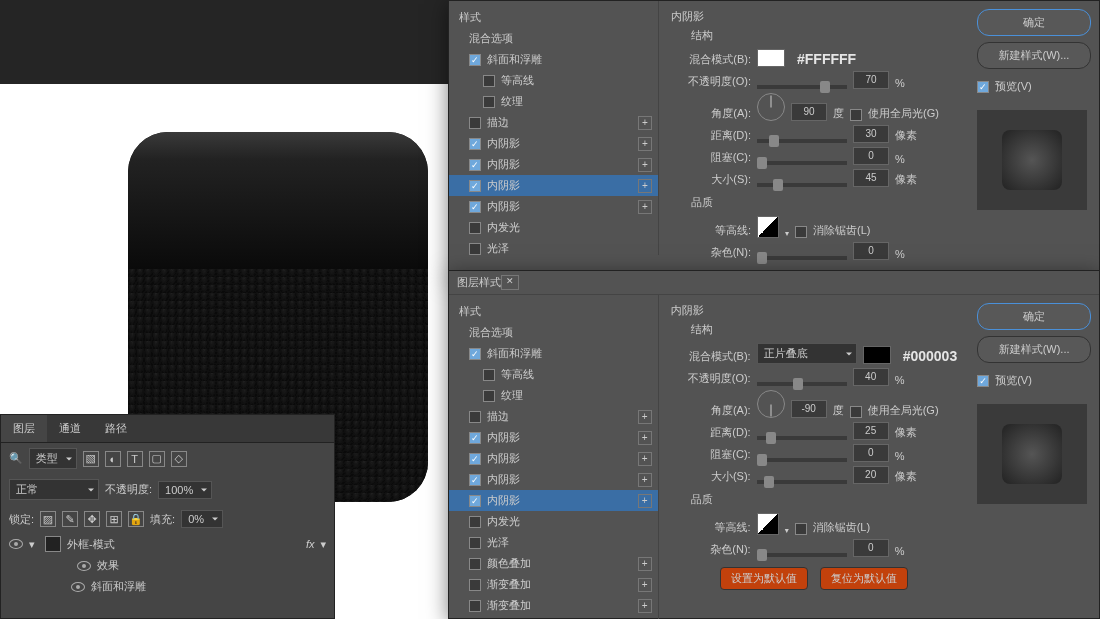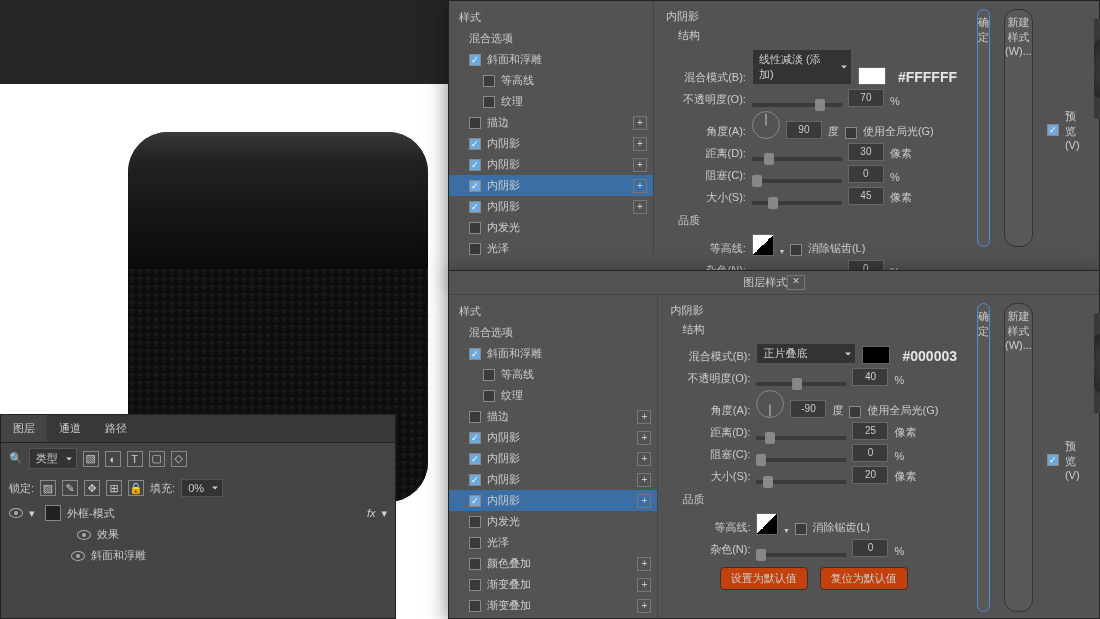--- a/index.html
+++ b/index.html
@@ -4,59 +4,59 @@
 <style>
 *{margin:0;padding:0;box-sizing:border-box;font-family:"Microsoft YaHei",sans-serif;font-size:11px;color:#ccc}
 body{background:#1a1a1a;width:1100px;height:619px;position:relative;overflow:hidden}
 .canvas-area{position:absolute;left:0;top:0;width:450px;height:619px;background:#252525}
 .white-bg{position:absolute;left:0;top:84px;width:450px;height:535px;background:#fff}
 .product{position:absolute;left:128px;top:132px;width:300px;height:370px;border-radius:40px;background:#0a0a0a}
 .product-top{position:absolute;left:0;top:0;width:100%;height:37%;border-radius:40px 40px 0 0;background:linear-gradient(180deg,#3a3a3a 0%,#222 20%,#0a0a0a 100%)}
 .product-bottom{position:absolute;left:0;top:37%;width:100%;height:63%;border-radius:0 0 40px 40px;background:radial-gradient(ellipse at 50% 0%,#222,#0a0a0a 70%);background-size:8px 8px,cover}
 .product-bottom::after{content:"";position:absolute;inset:0;background:repeating-radial-gradient(circle at 30% 30%,#151515 0 1px,transparent 1px 3px),repeating-radial-gradient(circle at 70% 60%,#151515 0 1px,transparent 1px 3px);border-radius:0 0 40px 40px;opacity:.5}
 
-.layers-panel{position:absolute;left:0;top:414px;width:396px;height:205px;background:#454545;border:1px solid #222}
+.layers-panel{position:absolute;left:0;top:414px;width:335px;height:205px;background:#454545;border:1px solid #222}
 .panel-tabs{display:flex;background:#383838;border-bottom:1px solid #222}
 .panel-tab{padding:6px 12px;cursor:pointer}
 .panel-tab.active{background:#454545}
 .panel-row{display:flex;align-items:center;padding:5px 8px;gap:6px}
 .dropdown{background:#333;border:1px solid #555;padding:2px 18px 2px 6px;position:relative}
 .dropdown::after{content:"";position:absolute;right:4px;top:50%;border:3px solid transparent;border-top-color:#ccc;transform:translateY(-25%)}
 .icon-sq{width:16px;height:16px;border:1px solid #888;display:inline-flex;align-items:center;justify-content:center}
 .layer-item{display:flex;align-items:center;padding:3px 8px;gap:6px}
 .eye{width:14px;height:10px;border:1px solid #aaa;border-radius:50%;position:relative}
 .eye::after{content:"";position:absolute;left:4px;top:2px;width:4px;height:4px;background:#aaa;border-radius:50%}
 
 .dialog{position:absolute;background:#535353;border:1px solid #222;box-shadow:0 4px 20px rgba(0,0,0,.5)}
 .dialog1{left:448px;top:0;width:652px;height:278px}
 .dialog2{left:448px;top:270px;width:652px;height:349px}
-.dialog-title{background:#535353;padding:4px 8px;border-bottom:1px solid #444;display:flex;justify-content:center}
+.dialog-title{background:#535353;padding:4px 8px;border-bottom:1px solid #444;display:flex;justify-content:flex-start}
 .closebtn{border:1px solid #777;padding:0 4px;font-size:9px}
 .dialog-body{display:flex;height:calc(100% - 22px)}
 .style-list{width:210px;border-right:1px solid #444;padding:6px 0}
 .style-header{padding:3px 10px;font-weight:normal}
 .style-item{display:flex;align-items:center;padding:3px 6px 3px 20px;gap:6px;position:relative}
 .style-item.l2{padding-left:34px}
 .style-item.sel{background:#3a6ea5}
 .chk{width:12px;height:12px;border:1px solid #888;background:#3a3a3a;display:inline-block;flex-shrink:0}
 .chk.on{background:#6fa8dc}
 .chk.on::after{content:"✓";color:#fff;font-size:9px;position:relative;top:-2px;left:1px}
 .plus-btn{position:absolute;right:6px;width:14px;height:14px;border:1px solid #777;display:flex;align-items:center;justify-content:center;font-size:10px}
 .settings{flex:1;padding:8px 12px}
 .sec-title{margin-bottom:4px}
-.sub-title{margin-left:12px;margin-bottom:6px}
+.sub-title{margin-left:20px;margin-bottom:6px}
 .setting-row{display:flex;align-items:flex-end;margin:4px 0;gap:6px}
 .setting-label{width:80px;text-align:right}
 .slider{width:90px;height:4px;background:#3a3a3a;position:relative}
 .slider-thumb{position:absolute;top:-4px;width:10px;height:12px;background:#888;border-radius:2px}
 .numbox{width:36px;height:18px;background:#3a3a3a;border:1px solid #666;text-align:center;line-height:16px;font-size:10px}
 .swatch{width:28px;height:18px;border:1px solid #666}
 .angle-ctrl{width:28px;height:28px;border:1px solid #888;border-radius:50%;position:relative}
 .angle-line{position:absolute;left:50%;top:50%;width:12px;height:1px;background:#ccc;transform-origin:left center}
-.buttons{width:130px;padding:8px;display:flex;flex-direction:row;gap:14px}
+.buttons{width:130px;padding:8px;display:flex;flex-direction:column;gap:6px}
 .btn{background:#585858;border:1px solid #333;padding:5px 0;text-align:center;border-radius:12px;cursor:pointer}
 .btn.primary{border:1px solid #4a90d9}
 .preview-box{width:110px;height:100px;background:#3a3a3a;margin-top:10px;display:flex;align-items:center;justify-content:center}
 .preview-sq{width:60px;height:60px;background:radial-gradient(circle at 50% 50%,#555,#222);border-radius:8px}
 .hex-label{color:#e5e5e5;font-weight:bold;font-size:14px;margin-left:6px}
 .contour-sw{width:22px;height:22px;background:linear-gradient(135deg,#fff 50%,#000 50%);border:1px solid #666}
 .btn-small{background:#c2410c;border:1px solid #333;padding:3px 10px;border-radius:4px;cursor:pointer}
 </style>
 </head>
 <body>
@@ -78,20 +78,25 @@
   <div class="panel-row">
     <span>🔍</span>
     <div class="dropdown">类型</div>
     <span class="icon-sq">▧</span>
     <span class="icon-sq">◐</span>
     <span class="icon-sq">T</span>
     <span class="icon-sq">▢</span>
     <span class="icon-sq">◇</span>
   </div>
   <div class="panel-row">
+    <div class="dropdown" style="width:90px">正常</div>
+    <span>不透明度:</span>
+    <div class="dropdown">100%</div>
+  </div>
+  <div class="panel-row">
     <span>锁定:</span>
     <span class="icon-sq">▨</span>
     <span class="icon-sq">✎</span>
     <span class="icon-sq">✥</span>
     <span class="icon-sq">⊞</span>
     <span class="icon-sq">🔒</span>
     <span>填充:</span>
     <div class="dropdown">0%</div>
   </div>
   <div class="layer-item">
@@ -163,21 +168,20 @@
             <span class="chk"></span>
             <span>光泽</span>
           </div>
         </div>
     </div>
     <div class="settings">
       <div class="sec-title">内阴影</div>
       <div class="sub-title">结构</div>
       <div class="setting-row">
         <span class="setting-label">混合模式(B):</span>
-        <div class="dropdown" style="width:100px">线性减淡 (添加)</div>
         <div class="swatch" style="background:#fff"></div>
         <span class="hex-label">#FFFFFF</span>
       </div>
       <div class="setting-row">
         <span class="setting-label">不透明度(O):</span>
         <div class="slider">
             <div class="slider-thumb" style="left:63px"></div>
           </div>
         <div class="numbox">70</div>
         <span>%</span>

